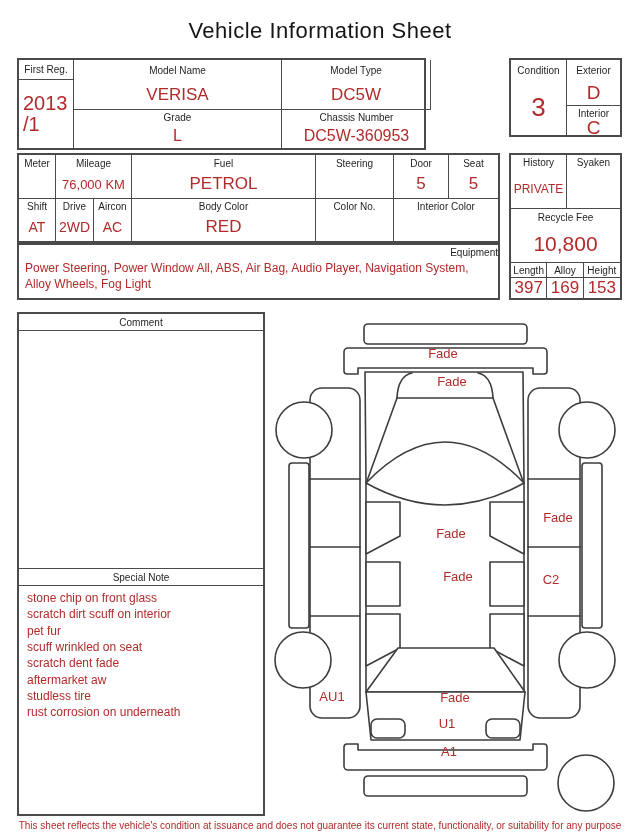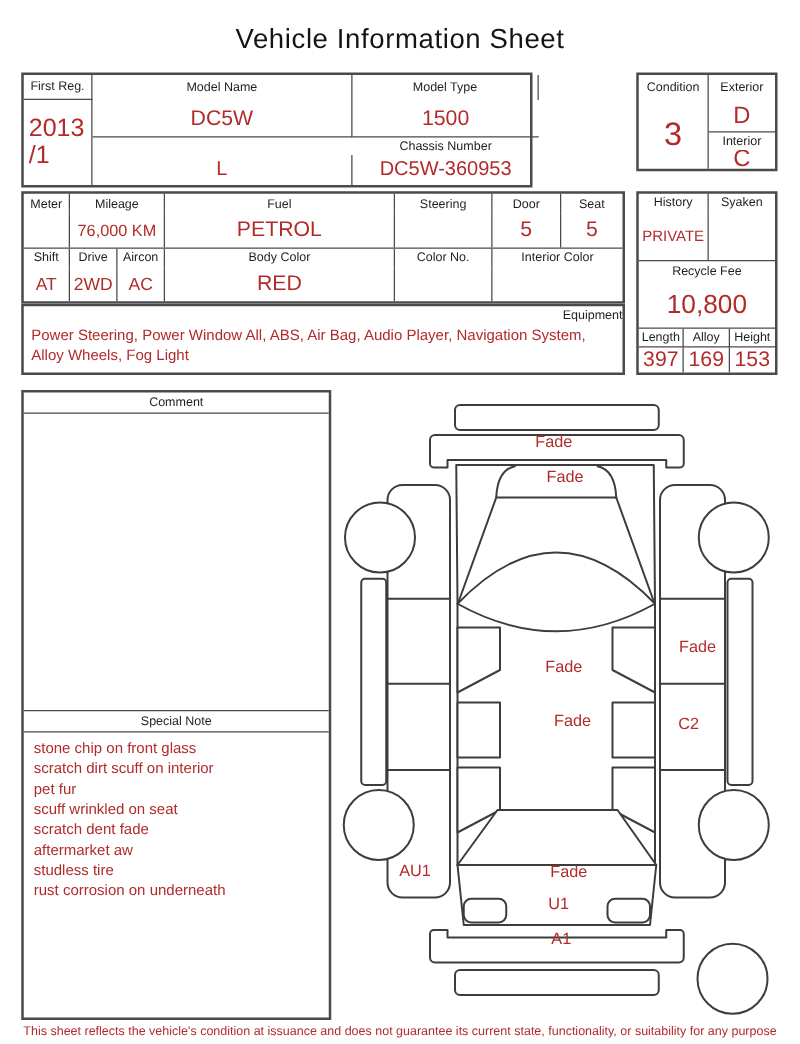--- a/index.html
+++ b/index.html
@@ -76,23 +76,25 @@
 <div class="abs box box1">
   <div class="cell lbl br bb">First Reg.</div>
   <div class="cell lbl br">Model Name</div>
   <div class="cell lbl br">Model Type</div>
   <div class="cell lbl">Exhaust</div>
 
   <div class="val br firstreg-val">
     <span>2013</span>
     <span>/1</span>
   </div>
+  <div class="cell val fs17 br bb">VERISA</div>
   <div class="cell val fs17 br bb">DC5W</div>
   <div class="cell val fs17 bb">1500</div>
 
+  <div class="cell lbl br">Grade</div>
   <div class="cell lbl span34">Chassis Number</div>
 
   <div class="cell val fs16 br">L</div>
   <div class="cell val fs16 span34">DC5W-360953</div>
 </div>
 
 <div class="abs box box2">
   <div class="cell lbl br">Condition</div>
   <div class="cell lbl">Exterior</div>
   <div class="cell val br cond-val">3</div>

